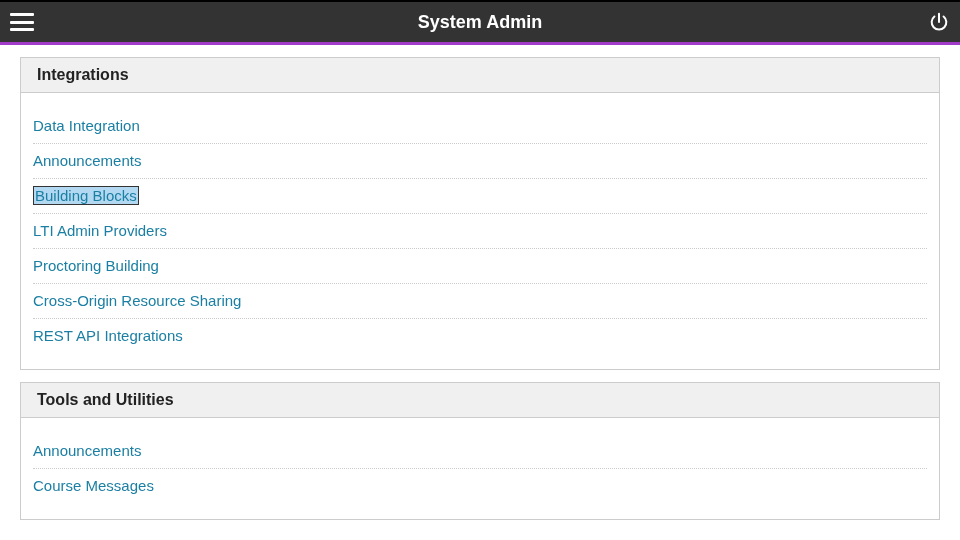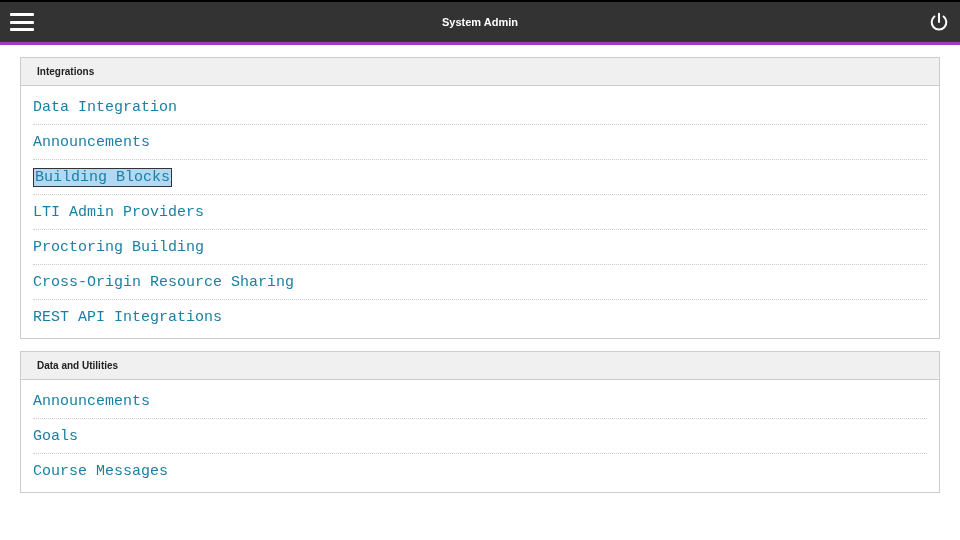--- a/index.html
+++ b/index.html
@@ -19,21 +19,21 @@
       padding: 0 10px;
       position: relative;
       border-top: 2px solid #000;
     }
     .topbar-title {
       position: absolute;
       left: 50%;
       transform: translateX(-50%);
       color: #fff;
       font-weight: 700;
-      font-size: 11px;
+      font-size: 18px;
     }
     .hamburger {
       width: 24px;
       height: 18px;
       display: flex;
       flex-direction: column;
       justify-content: space-between;
       cursor: pointer;
     }
     .hamburger span {
@@ -57,26 +57,25 @@
     .panel {
       border: 1px solid #ccc;
       margin-bottom: 12px;
       background: #fff;
     }
     .panel-header {
       background: #f0f0f0;
       border-bottom: 1px solid #ccc;
       padding: 8px 16px;
       font-weight: 700;
-      font-size: 10px;
+      font-size: 16px;
       color: #222;
     }
     .panel-body {
-      padding: 4px 12px;
-      font-family: Liberation Mono, monospace;
+      padding: 16px 12px;
     }
     .list-row {
       padding: 8px 0;
       border-bottom: 1px dotted #ccc;
     }
     .list-row:last-child {
       border-bottom: none;
     }
     .list-row a {
       color: #1a7fa3;
@@ -133,27 +132,24 @@
       <div class="list-row">
         <a>Cross-Origin Resource Sharing</a>
       </div>
       <div class="list-row">
         <a>REST API Integrations</a>
       </div>
     </div>
   </div>
 
   <div class="panel">
-    <div class="panel-header">Data and Utilities</div>
+    <div class="panel-header">Tools and Utilities</div>
     <div class="panel-body">
       <div class="list-row">
         <a>Announcements</a>
-      </div>
-      <div class="list-row">
-        <a>Goals</a>
       </div>
       <div class="list-row">
         <a>Course Messages</a>
       </div>
     </div>
   </div>
 
 </div>
 
 </body></html>

